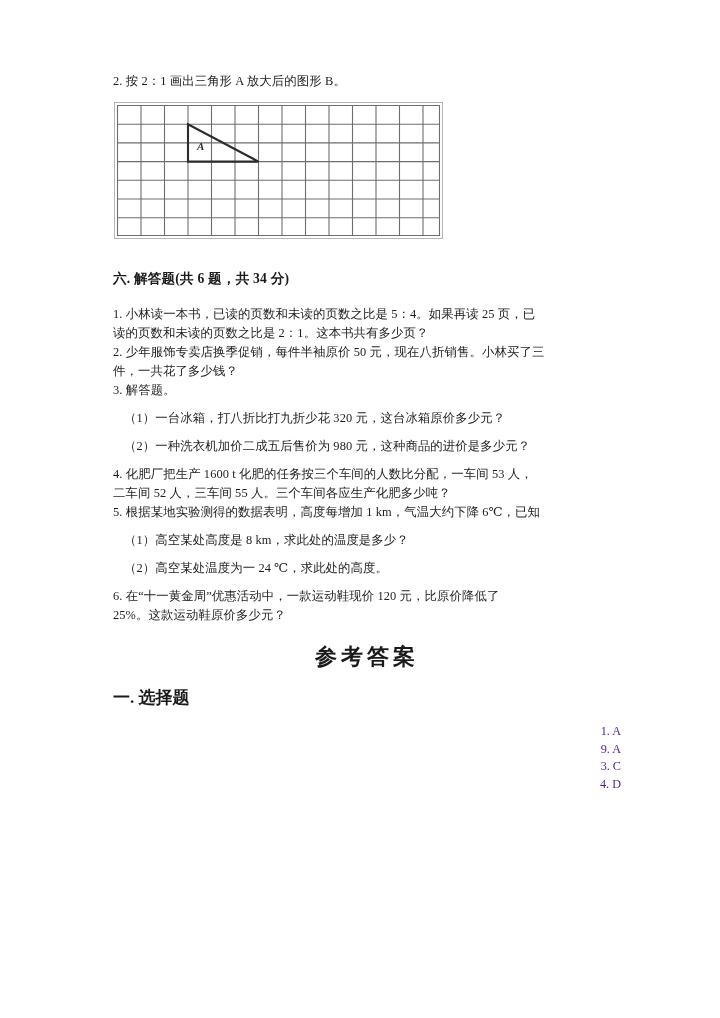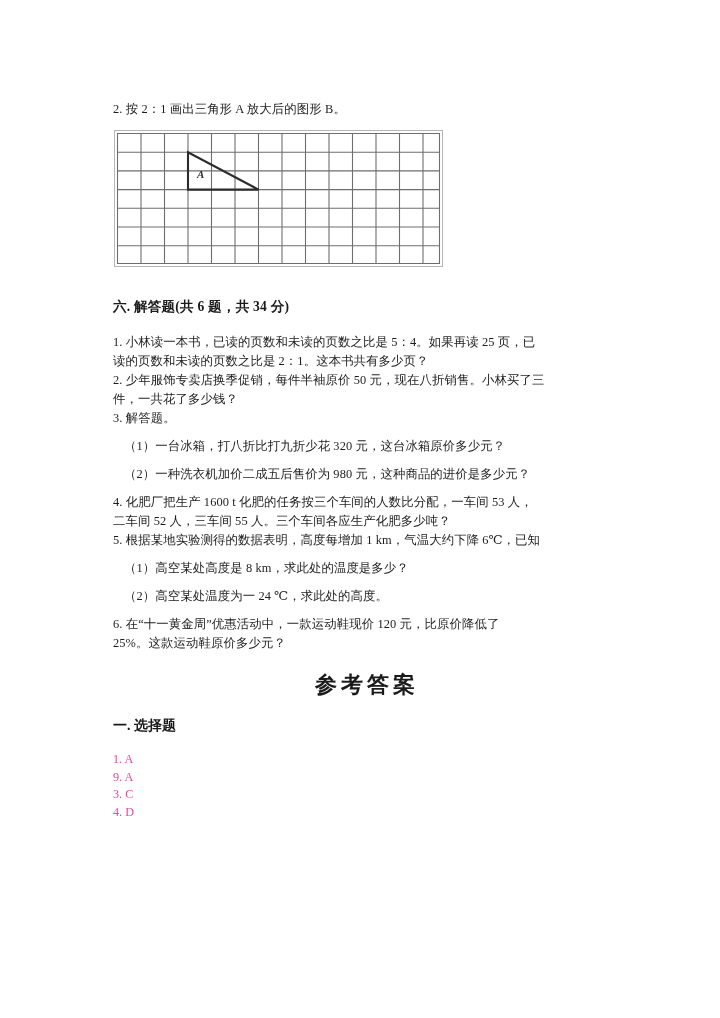--- a/index.html
+++ b/index.html
@@ -17,21 +17,21 @@
     color: #1a1a1a;
   }
   .page {
     position: absolute;
     inset: 0;
     background: #ffffff;
   }
   .content {
     position: absolute;
     left: 113px;
-    top: 100px;
+    top: 72px;
     width: 508px;
   }
 
   
   .q-line {
     font-size: 12.4px;
     line-height: 19px;
     letter-spacing: 0.1px;
     color: #1d1d1d;
     text-align: justify;
@@ -45,21 +45,21 @@
   .gap-lg { height: 26px; }
 
   .section-head {
     font-size: 13.6px;
     font-weight: bold;
     line-height: 20px;
     margin: 0;
     letter-spacing: 0.2px;
   }
   .sub-head {
-    font-size: 14px;
+    font-size: 17px;
     font-weight: bold;
     line-height: 18px;
     margin: 0;
   }
   .indent-q {
     text-indent: 0;
     padding-left: 11px;
   }
 
   .answer-title {
@@ -68,21 +68,22 @@
     line-height: 32px;
     text-align: center;
     letter-spacing: 4px;
     margin: 0;
     width: 100%;
   }
   .answer-line {
     font-size: 12.2px;
     line-height: 17.5px;
     margin: 0;
-    color: #ec4899;
+    color: #4c1d95;
+    text-align: right;
   }
 
   
   .figure-wrap {
     position: relative;
     width: 508px;
     height: 152px;
   }
   .grid-box {
     position: absolute;

